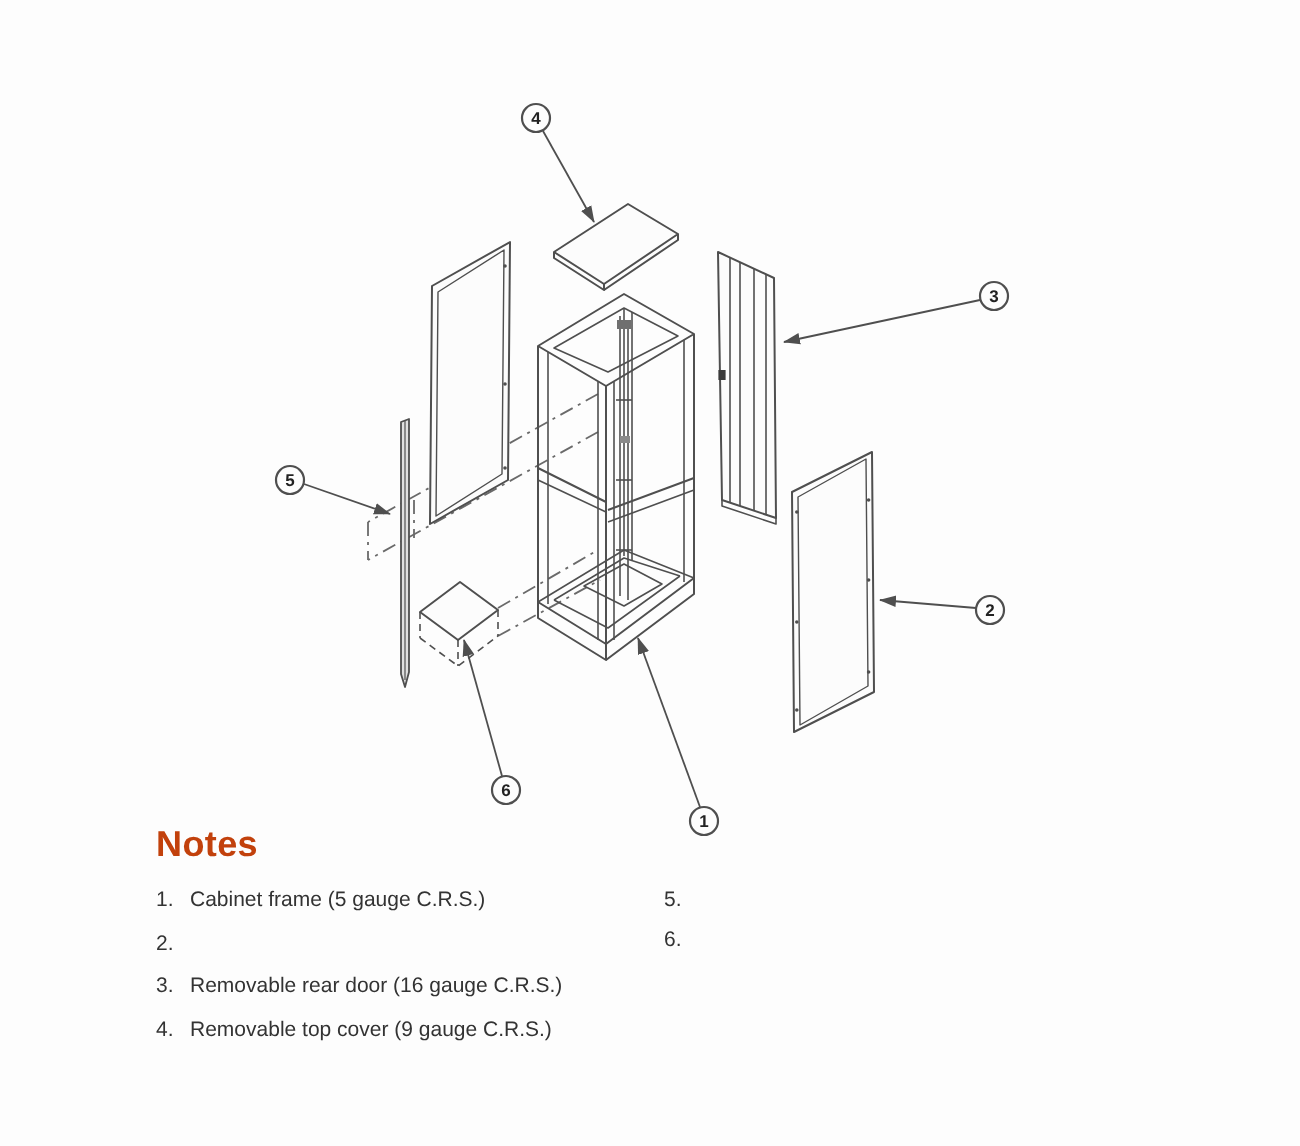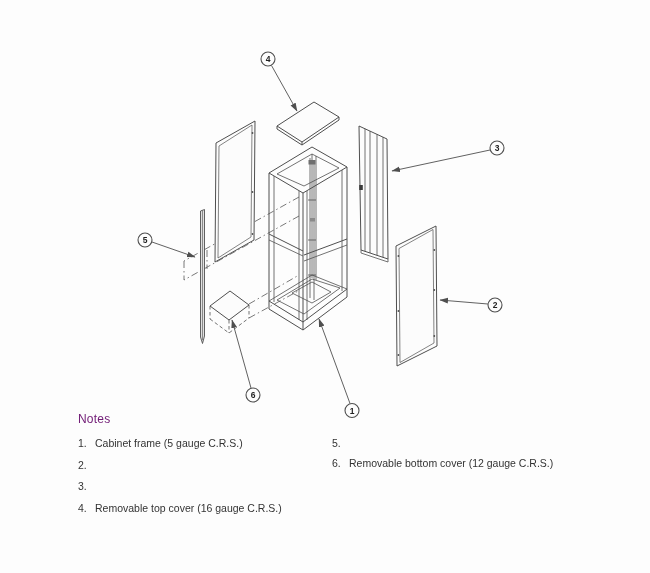--- a/index.html
+++ b/index.html
@@ -8,21 +8,21 @@
     background:#fdfdfd;
     font-family:"Liberation Sans", sans-serif;
     position:relative;
     overflow:hidden;
   }
   .stage{position:absolute;inset:0;}
   svg.diagram{position:absolute;left:0;top:0;}
 
   
   .notes{position:absolute;left:78px;top:412px;width:560px;color:#2f2f2f;}
-  .notes h2{margin:0 0 11px 0;font-size:12px;font-weight:normal;color:#701a75;letter-spacing:.2px;}
+  .notes h2{margin:0 0 11px 0;font-size:18px;font-weight:bold;color:#c2410c;letter-spacing:.2px;}
   .notes-cols{display:flex;align-items:flex-start;}
   .col-left{width:254px;flex:none;}
   .col-right{width:262px;flex:none;}
   .note-item{display:flex;font-size:10.5px;line-height:13px;margin-bottom:6.5px;color:#333;}
   .note-item .num{width:17px;flex:none;}
   .note-item .txt{white-space:pre-line;max-width:238px;}
   .col-left .note-item{margin-bottom:8.5px;}
 </style>
 </head>
 <body>
@@ -186,31 +186,31 @@
       <div class="col-left">
         <div class="note-item">
           <span class="num">1.</span>
           <span class="txt">Cabinet frame (5 gauge C.R.S.)</span>
         </div>
         <div class="note-item">
           <span class="num">2.</span>
         </div>
         <div class="note-item">
           <span class="num">3.</span>
+          <span class="txt">Removable rear door (16 gauge C.R.S.)</span>
         </div>
         <div class="note-item">
           <span class="num">4.</span>
-          <span class="txt">Removable top cover (16 gauge C.R.S.)</span>
+          <span class="txt">Removable top cover (9 gauge C.R.S.)</span>
         </div>
       </div>
       <div class="col-right">
         <div class="note-item">
           <span class="num">5.</span>
         </div>
         <div class="note-item">
           <span class="num">6.</span>
-          <span class="txt">Removable bottom cover (12 gauge C.R.S.)</span>
         </div>
       </div>
     </div>
   </div>
 
 </div>
 
 </body></html>

